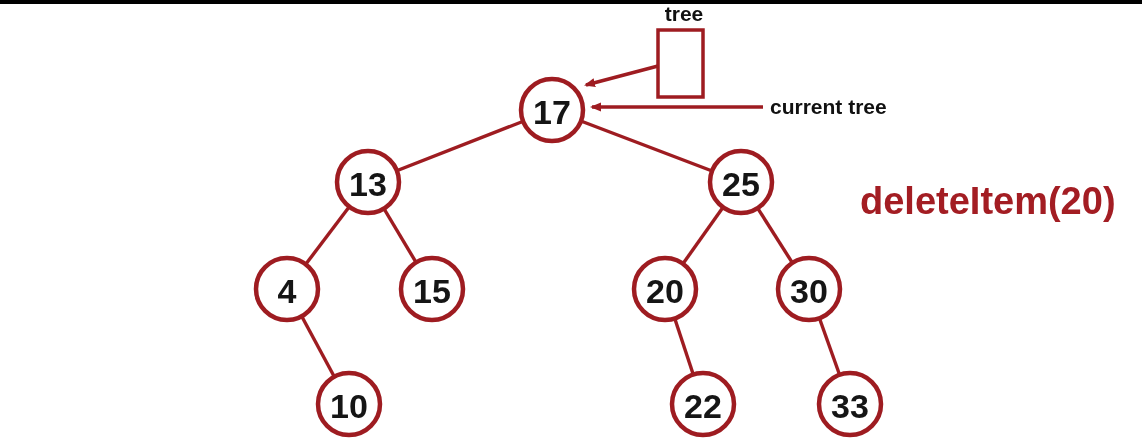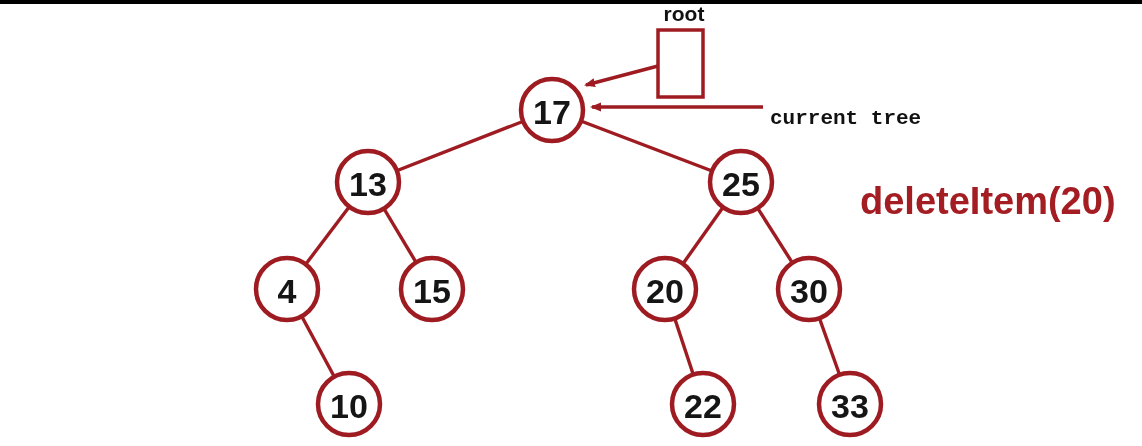--- a/index.html
+++ b/index.html
@@ -37,22 +37,21 @@
     white-space: nowrap;
   }
   .root-label {
     left: 652px;
     top: 2px;
     width: 64px;
     text-align: center;
   }
   .current-label {
     left: 770px;
-    top: 107px;
-    font-family: Liberation Mono, monospace;
+    top: 95px;
   }
   .op-label {
     position: absolute;
     left: 860px;
     top: 180px;
     font-weight: bold;
     font-size: 38px;
     color: var(--accent, #9e1c21);
     white-space: nowrap;
     text-align: center;
@@ -123,18 +122,18 @@
           <circle cx="703" cy="404" r="31" fill="#ffffff" stroke="#9e1c21" stroke-width="4.5"></circle>
           <text x="703" y="404" text-anchor="middle" dominant-baseline="central" dy="2" fill="#151515" font-family="&quot;Liberation Sans&quot;, sans-serif" font-size="34" font-weight="bold">22</text>
         </g>
         <g>
           <circle cx="850" cy="404" r="31" fill="#ffffff" stroke="#9e1c21" stroke-width="4.5"></circle>
           <text x="850" y="404" text-anchor="middle" dominant-baseline="central" dy="2" fill="#151515" font-family="&quot;Liberation Sans&quot;, sans-serif" font-size="34" font-weight="bold">33</text>
         </g>
       </g>
   </svg>
 
-  <div class="label root-label">root</div>
+  <div class="label root-label">tree</div>
 
   <div class="label current-label">current tree</div>
 
   <div class="op-label">deleteItem(20)</div>
 </div>
 
 </body></html>

